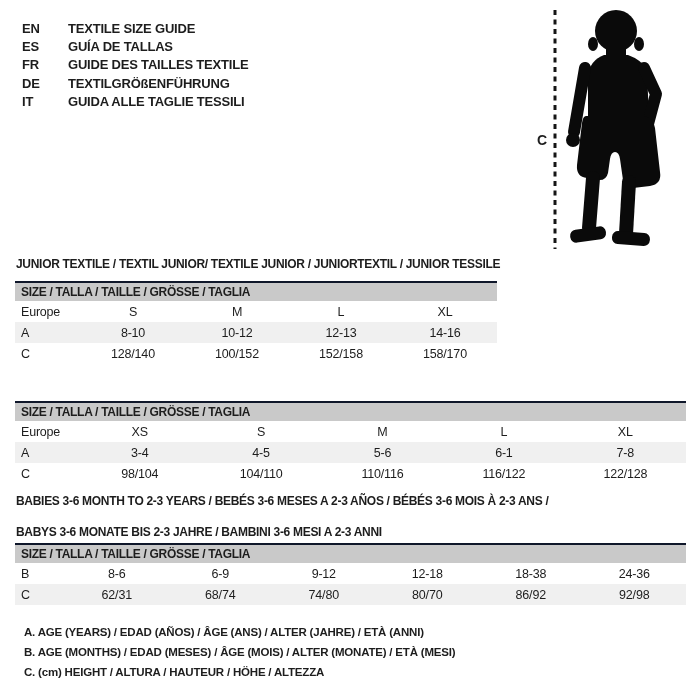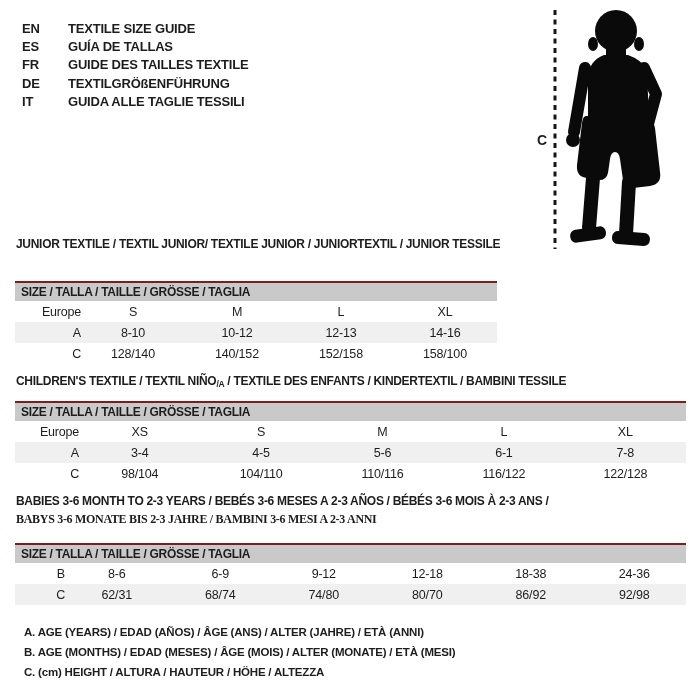--- a/index.html
+++ b/index.html
@@ -15,27 +15,27 @@
   
   .figure-svg { position:absolute; left:530px; top:6px; }
 
   
   .section-title { position:absolute; left:16px; font-weight:bold; font-size:12px;
                    letter-spacing:-0.3px; white-space:nowrap; }
   .sub { font-size:8.5px; vertical-align:-2px; }
 
   
   .size-table { position:absolute; left:15px; }
-  .tbl-header { height:18px; background:#c9c9c9; border-top:2px solid #7f1d1d;
+  .tbl-header { height:18px; background:#c9c9c9; border-top:2px solid #0f172a;
                 font-weight:bold; font-size:12px; line-height:18px; padding-left:6px;
                 letter-spacing:-0.3px; }
   table { border-collapse:collapse; table-layout:fixed; width:100%;
           font-size:12.5px; letter-spacing:-0.2px; }
   td { height:21px; text-align:center; padding:0; overflow:hidden; }
-  td.lbl { text-align:right; padding-left:6px; }
+  td.lbl { text-align:left; padding-left:6px; }
   tr.alt { background:#f0f0f0; }
   .t1 { width:482px; } .t1 col.c0 { width:66px; }
   .t2 { width:671px; } .t2 col.c0 { width:64px; }
   .t3 { width:671px; } .t3 col.c0 { width:50px; }
 
   
   .footnotes { position:absolute; left:16px; top:626px;margin-left:8px; }
   .fn { height:20px; font-weight:bold; font-size:11.5px; letter-spacing:-0.2px; white-space:nowrap; }
 </style>
 </head>
@@ -80,21 +80,21 @@
       <polyline points="84,60 96,86 88,116" fill="none" stroke="#0a0a0a" stroke-width="12" stroke-linecap="round" stroke-linejoin="round"></polyline>
       <circle cx="87" cy="122" r="7"></circle>
       <path d="M26,108 L84,108 Q93,110 95,120 L100,164 Q102,176 90,178 L73,180 Q65,181 63,172 L60,151 Q59,144 55,144 Q51,144 50,151 L48,165 Q46,173 38,172 L27,170 Q16,169 17,157 L22,115 Q23,108 26,108 Z"></path>
       <line x1="33" y1="170" x2="29" y2="220" stroke="#0a0a0a" stroke-width="14" stroke-linecap="round"></line>
       <line x1="69" y1="174" x2="66" y2="226" stroke="#0a0a0a" stroke-width="14" stroke-linecap="round"></line>
       <rect x="10" y="220" width="36" height="13" rx="6" transform="rotate(-8 28 226)"></rect>
       <rect x="52" y="224" width="38" height="13" rx="6" transform="rotate(4 71 230)"></rect>
     </g>
   </svg>
 
-  <div class="section-title" style="top:237px;">JUNIOR TEXTILE / TEXTIL JUNIOR/ TEXTILE JUNIOR / JUNIORTEXTIL / JUNIOR TESSILE</div>
+  <div class="section-title" style="top:257px;">JUNIOR TEXTILE / TEXTIL JUNIOR/ TEXTILE JUNIOR / JUNIORTEXTIL / JUNIOR TESSILE</div>
 
   <div class="size-table t1" style="top:281px;">
     <div class="tbl-header">SIZE / TALLA / TAILLE / GRÖSSE / TAGLIA</div>
     <table>
       <colgroup>
           <col class="c0">
           <col>
           <col>
           <col>
           <col>
@@ -110,31 +110,28 @@
         <tr class="alt">
           <td class="lbl">A</td>
           <td>8-10</td>
           <td>10-12</td>
           <td>12-13</td>
           <td>14-16</td>
         </tr>
         <tr>
           <td class="lbl">C</td>
           <td>128/140</td>
-          <td>140/152</td>
+          <td>100/152</td>
           <td>152/158</td>
-          <td>158/100</td>
+          <td>158/170</td>
         </tr>
       </tbody>
     </table>
   </div>
 
-  <div class="section-title" style="top:374px;">
-    <span>CHILDREN'S TEXTILE / TEXTIL NIÑO</span><span class="sub">/A</span><span> / TEXTILE DES ENFANTS / KINDERTEXTIL / BAMBINI TESSILE</span>
-  </div>
 
   <div class="size-table t2" style="top:401px;">
     <div class="tbl-header">SIZE / TALLA / TAILLE / GRÖSSE / TAGLIA</div>
     <table>
       <colgroup>
           <col class="c0">
           <col>
           <col>
           <col>
           <col>
@@ -163,21 +160,21 @@
           <td>104/110</td>
           <td>110/116</td>
           <td>116/122</td>
           <td>122/128</td>
         </tr>
       </tbody>
     </table>
   </div>
 
   <div class="section-title" style="top:494px;">BABIES 3-6 MONTH TO 2-3 YEARS / BEBÉS 3-6 MESES A 2-3 AÑOS / BÉBÉS 3-6 MOIS À 2-3 ANS /</div>
-  <div class="section-title" style="top:512px;font-family:Liberation Serif, serif;">BABYS 3-6 MONATE BIS 2-3 JAHRE / BAMBINI 3-6 MESI A 2-3 ANNI</div>
+  <div class="section-title" style="top:525px;">BABYS 3-6 MONATE BIS 2-3 JAHRE / BAMBINI 3-6 MESI A 2-3 ANNI</div>
 
   <div class="size-table t3" style="top:543px;">
     <div class="tbl-header">SIZE / TALLA / TAILLE / GRÖSSE / TAGLIA</div>
     <table>
       <colgroup>
           <col class="c0">
           <col>
           <col>
           <col>
           <col>

